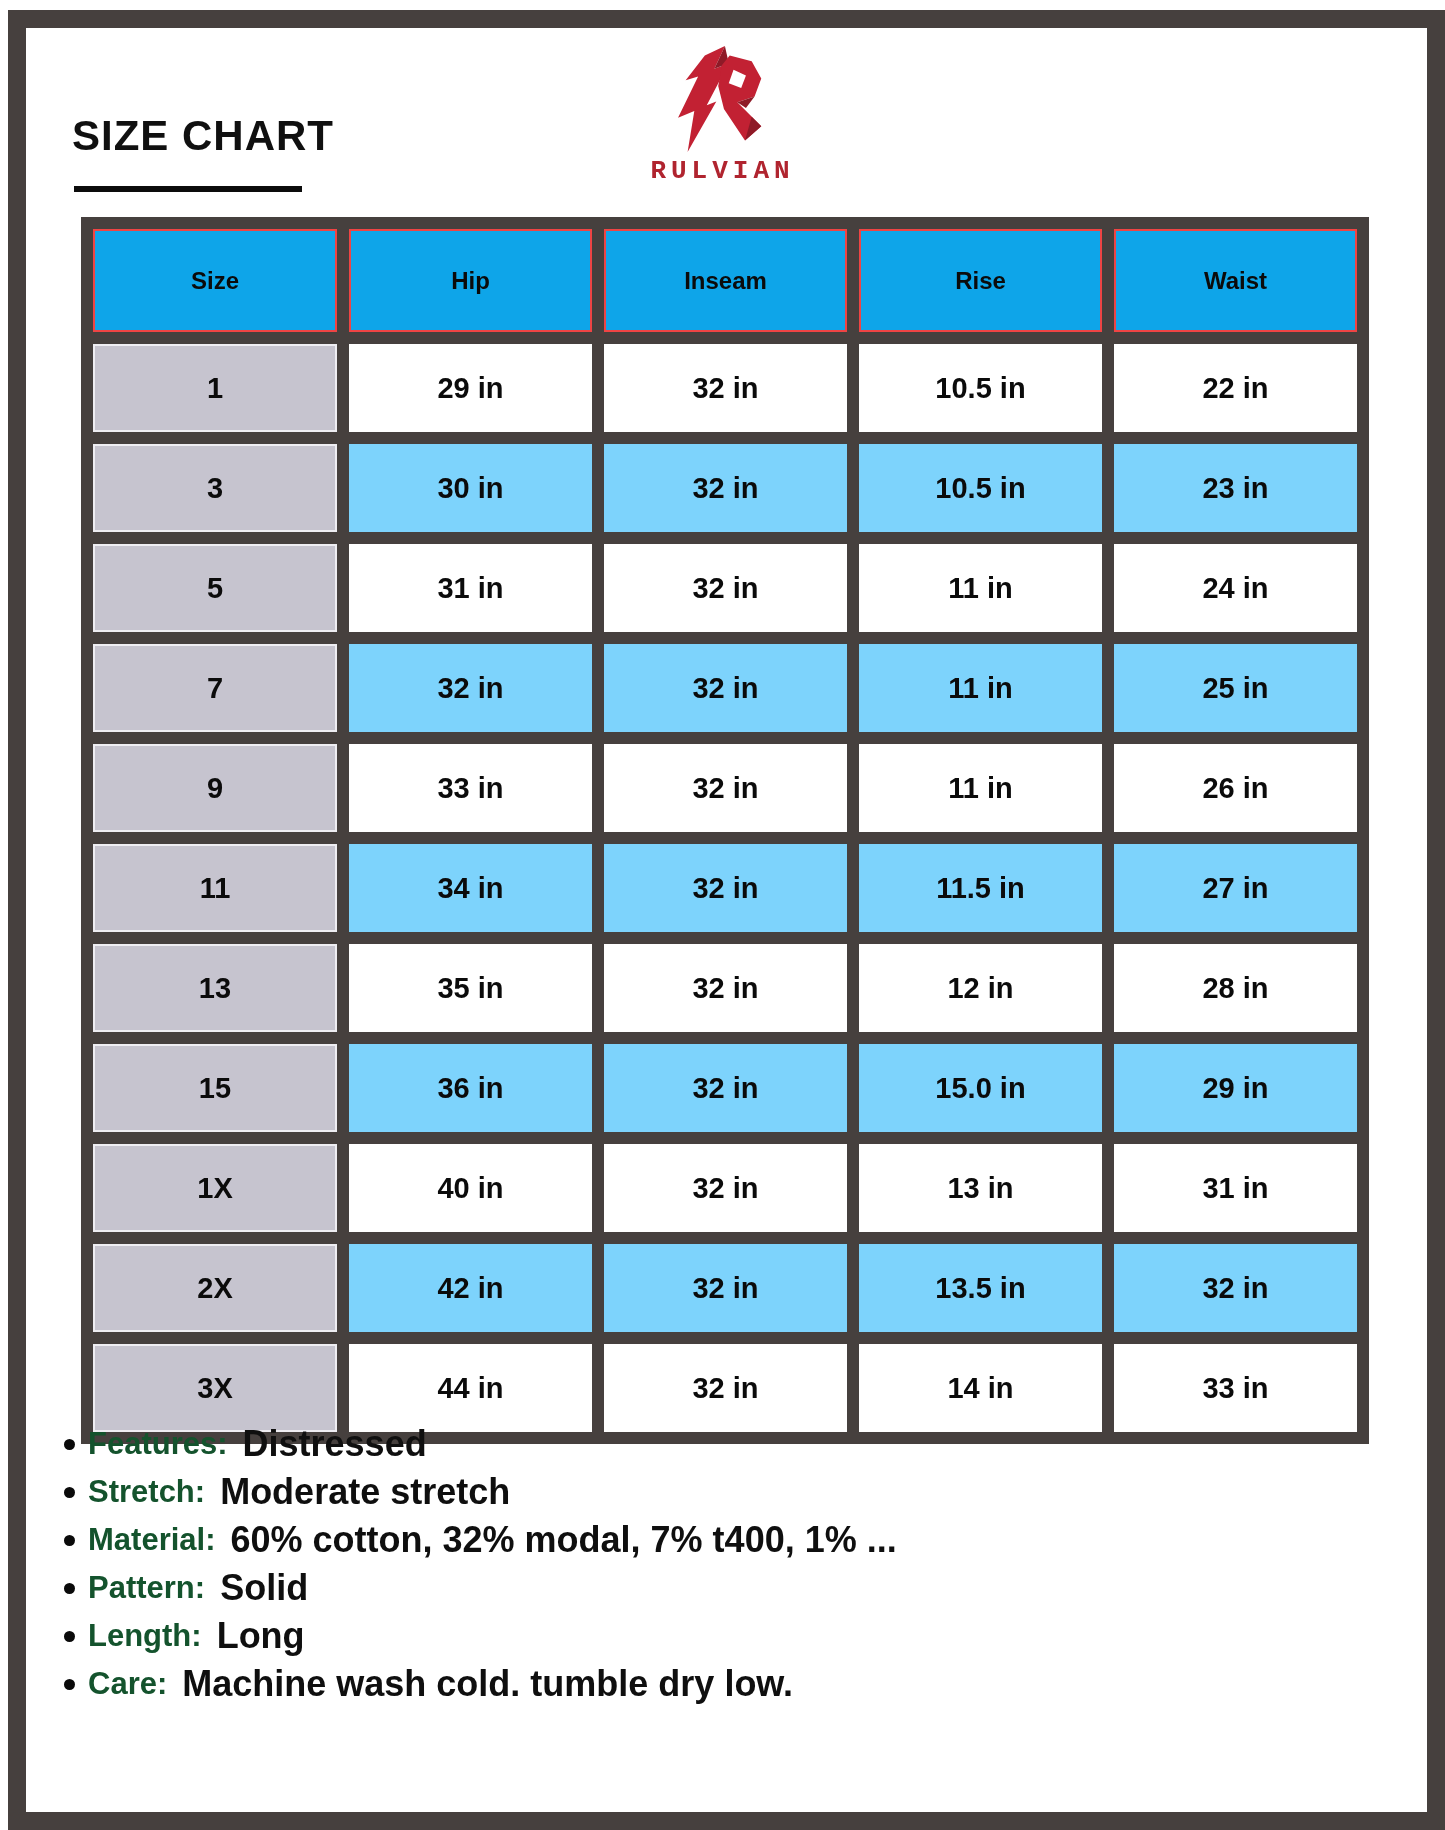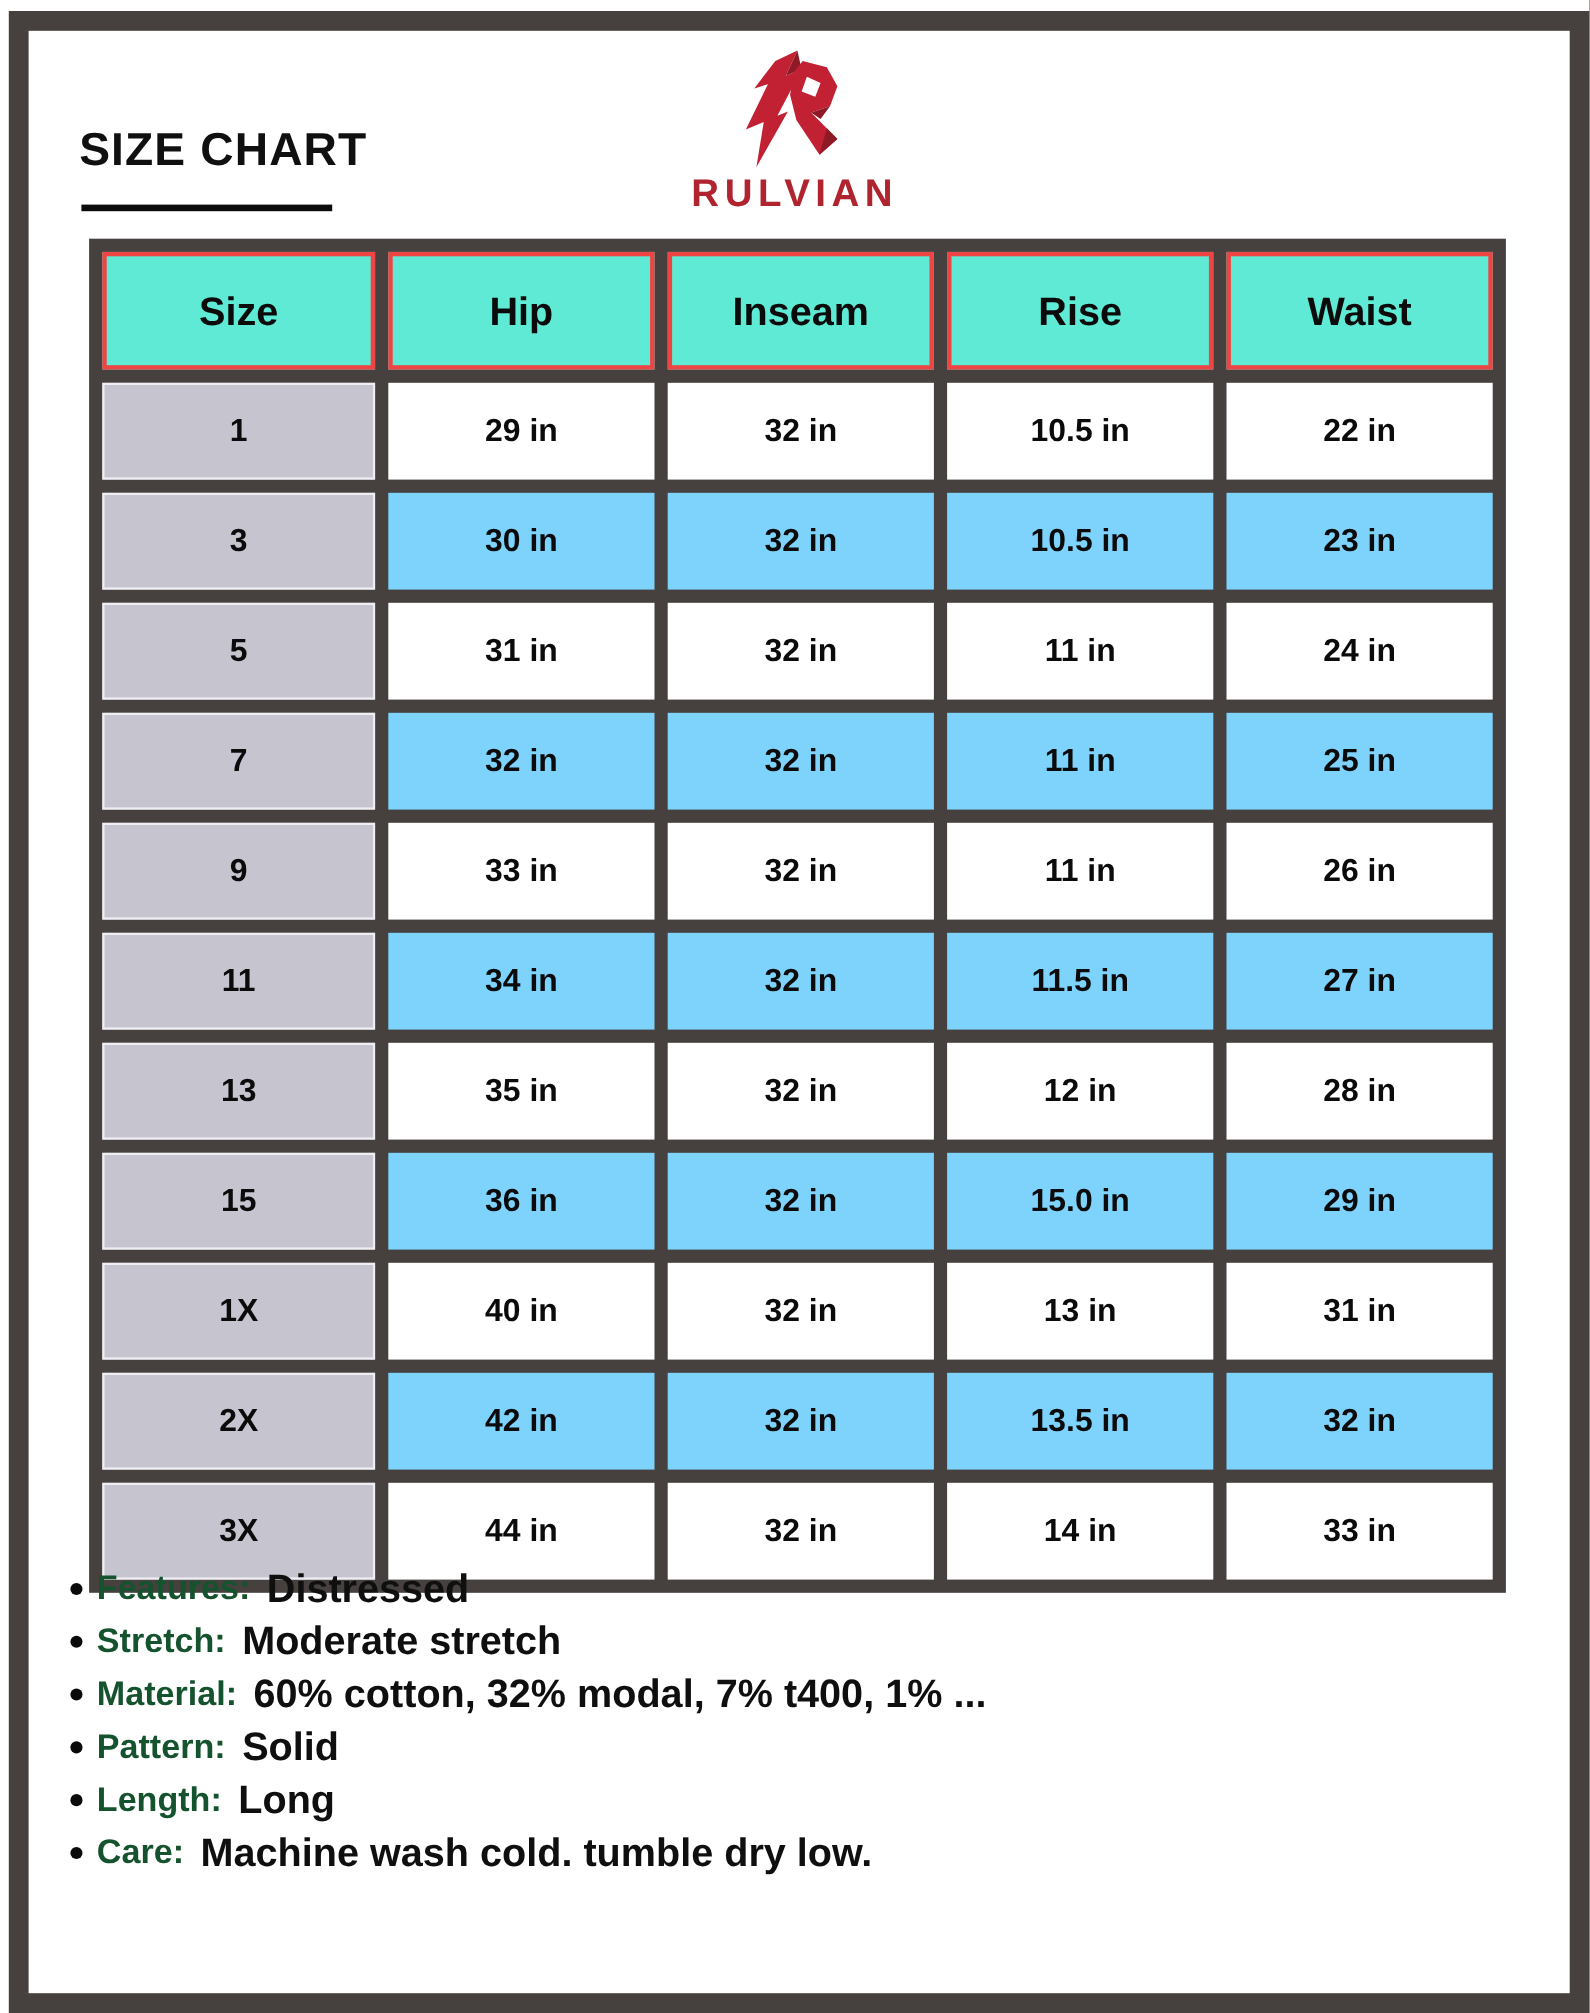--- a/index.html
+++ b/index.html
@@ -16,33 +16,33 @@
     color:#101010;letter-spacing:1px;white-space:nowrap;
   }
   .title-underline{
     position:absolute;left:74px;top:186px;width:228px;height:6px;background:#0c0c0c;
   }
   .logo-wrap{
     position:absolute;left:0;right:0;top:44px;display:flex;flex-direction:column;
     align-items:center;
   }
   .brand-name{
-    font-family:Liberation Sans, sans-serif;font-weight:bold;font-size:35px;
+    font-family:Liberation Mono, monospace;font-weight:bold;font-size:26px;
     letter-spacing:5px;color:#B0242F;margin-top:2px;white-space:nowrap;
   }
   table.size-table{
     position:absolute;left:81px;top:217px;width:1288px;
     border-collapse:separate;border-spacing:12px;background:#46403E;
     table-layout:fixed;
   }
   .size-table th,.size-table td{
     text-align:center;vertical-align:middle;padding:0;
     color:#0b0b0b;font-weight:bold;
   }
-  .size-table th{height:99px;font-size:36px;background:#5eead4;border:4px solid #ef4444;}
+  .size-table th{height:99px;font-size:24px;background:#0ea5e9;border:2px solid #ef4444;}
   .size-table td{height:84px;font-size:29px;background:#ffffff;}
   .size-table td.size-cell{background:#C6C4CF;border:2px solid #EFEEF3;}
   .size-table tr.alt td{background:#7dd3fc;}
   .size-table tr.alt td.size-cell{background:#C6C4CF;}
   .size-table th.size-col{width:240px;}
   .details{position:absolute;left:64px;top:1420px;}
   .detail-item{display:flex;align-items:center;height:48px;}
   .bullet{width:11px;height:11px;border-radius:50%;background:#0a0a0a;margin-right:13px;flex:none;}
   .detail-label{font-size:31px;font-weight:bold;color:#14532d;white-space:nowrap;}
   .detail-value{font-size:36px;font-weight:bold;color:#0f0f0f;margin-left:15px;white-space:nowrap;}

